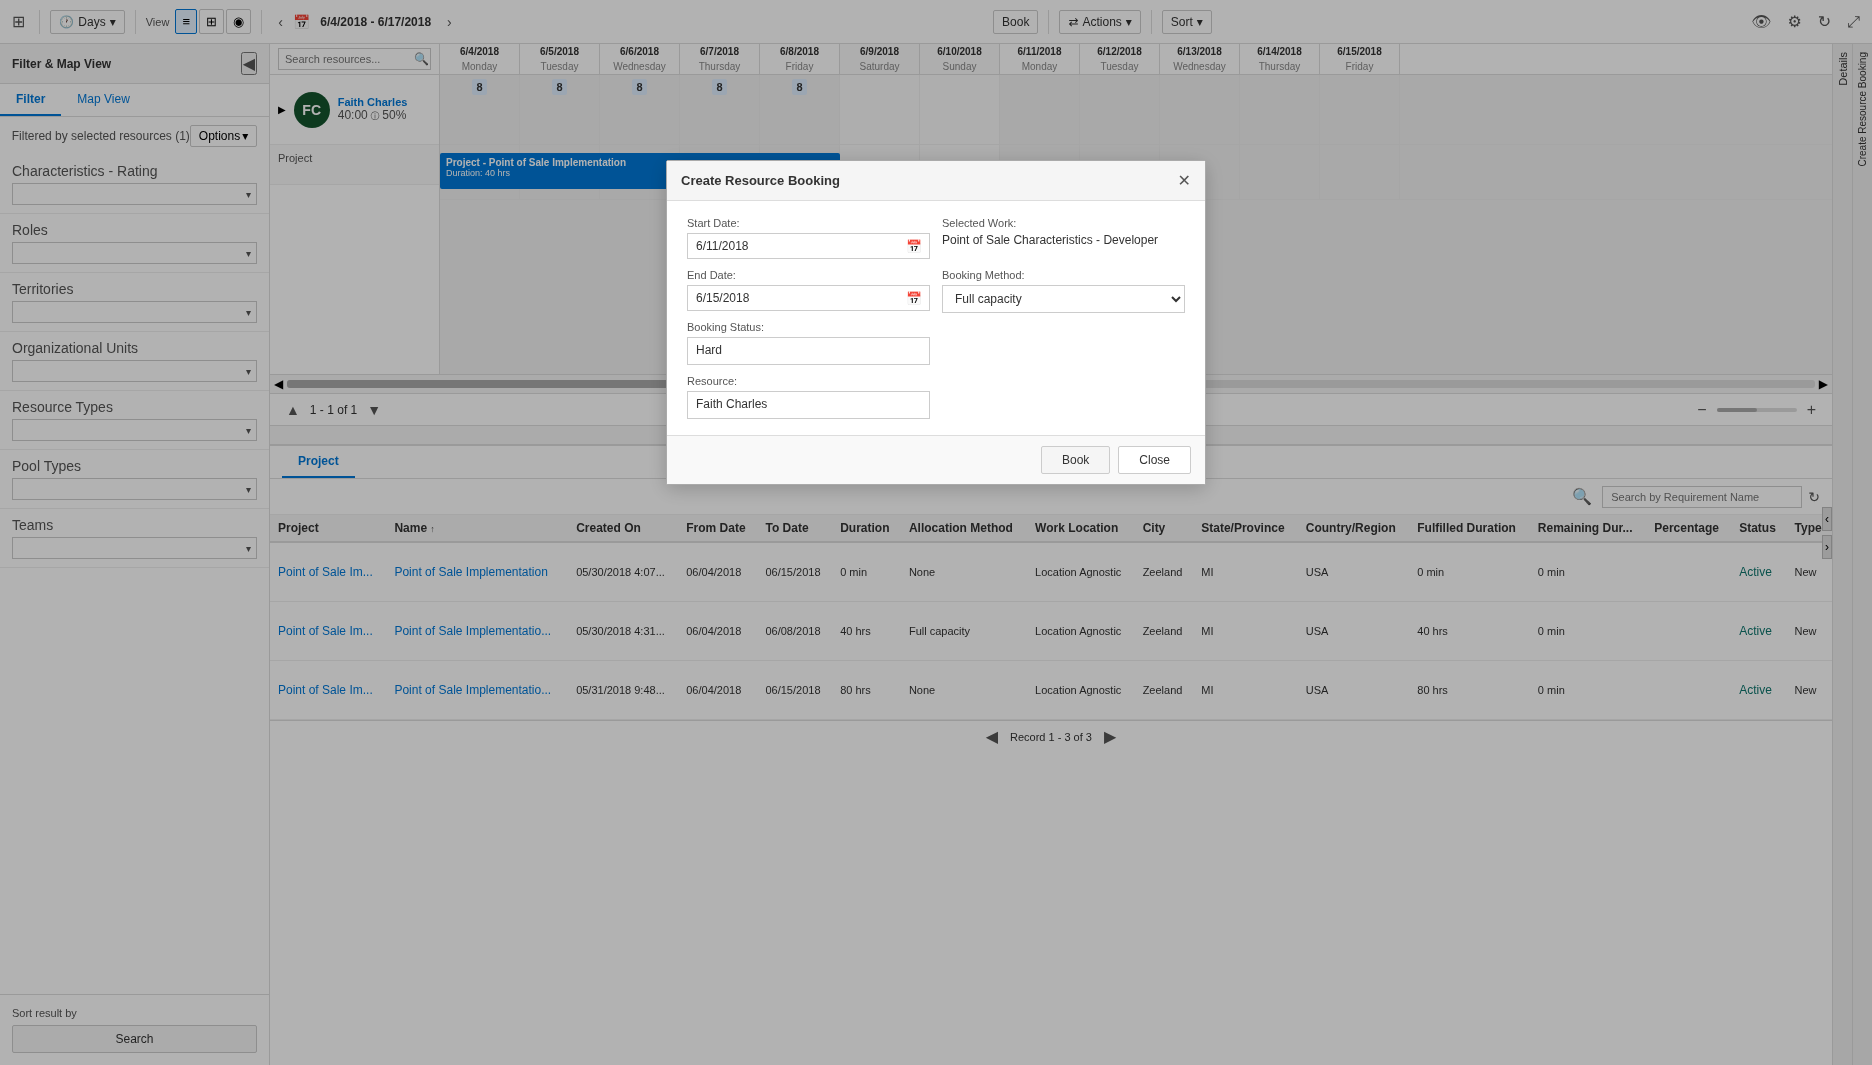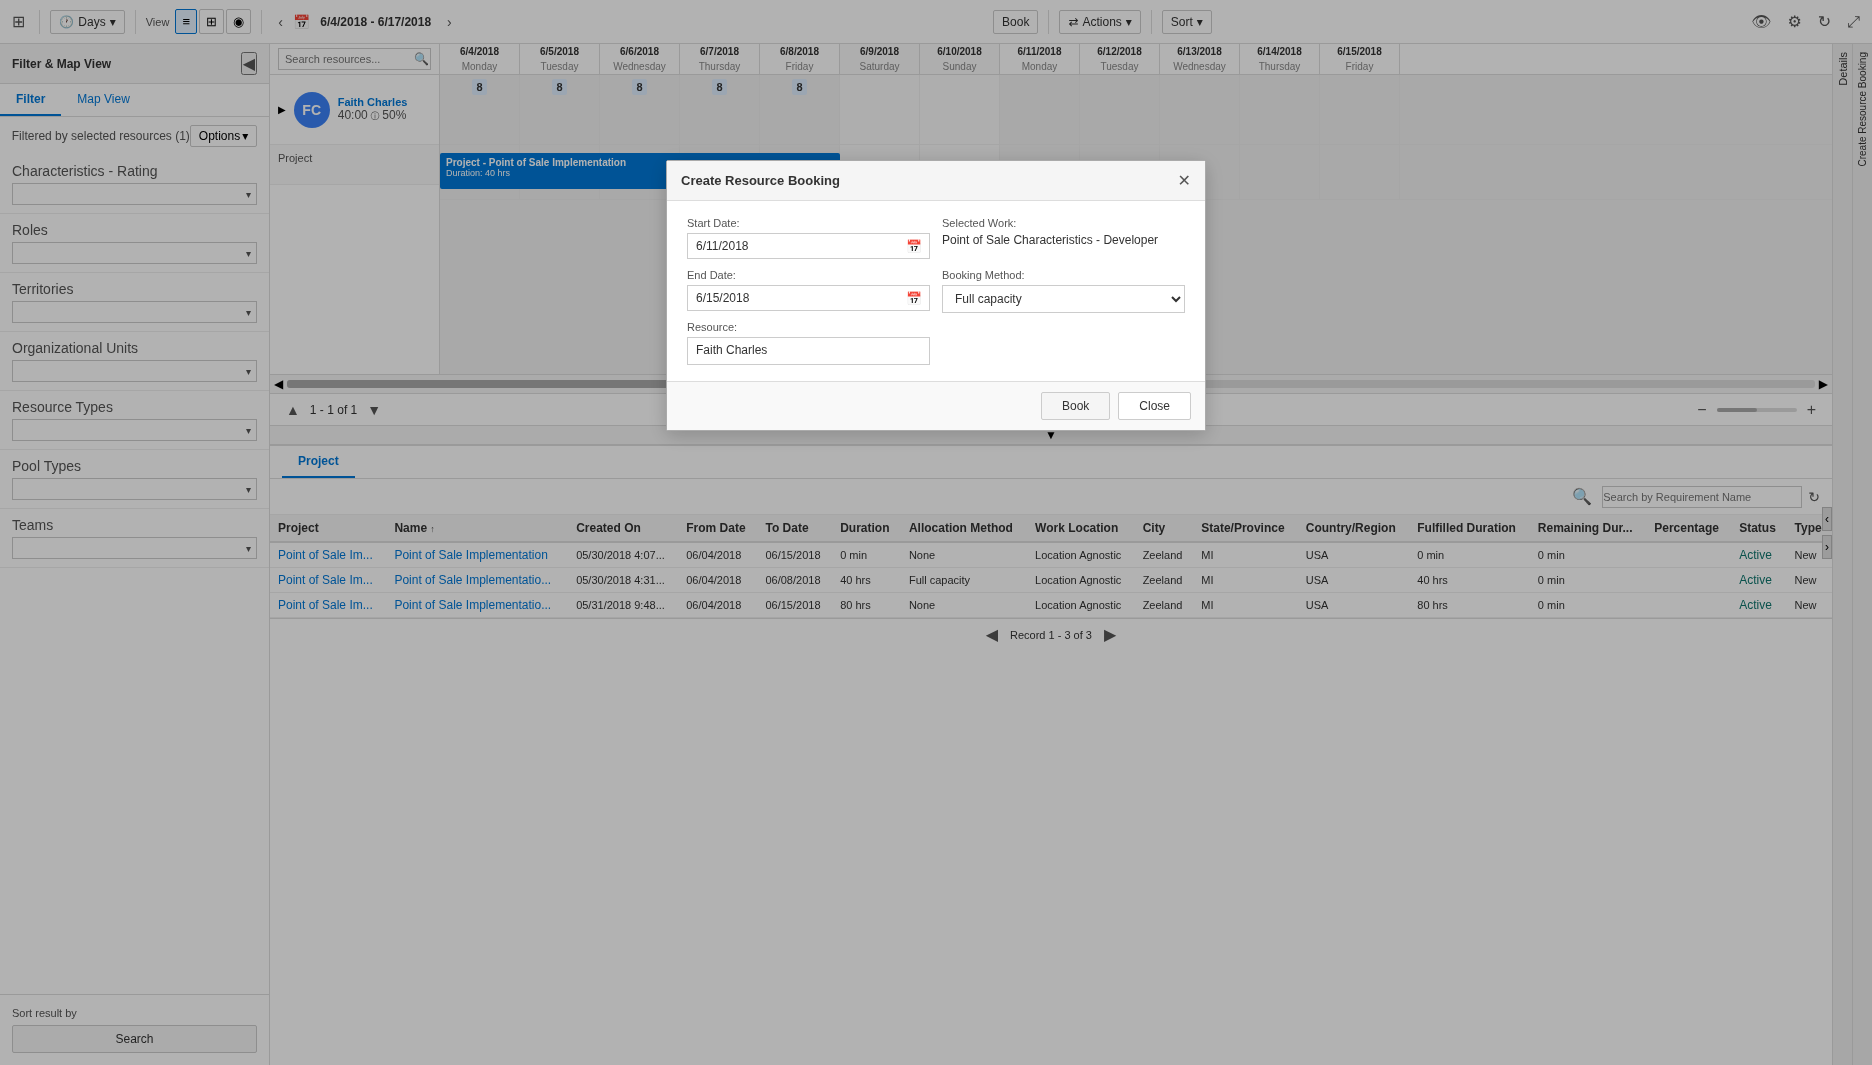--- a/index.html
+++ b/index.html
@@ -157,30 +157,30 @@
 
     
     .bottom-grid { background: #fff; border-top: 2px solid #ddd; }
     .bottom-tabs { display: flex; border-bottom: 1px solid #ddd; padding: 0 12px; }
     .bottom-tab {
       padding: 8px 16px; cursor: pointer; font-size: 12px;
       border-bottom: 2px solid transparent; color: #333;
     }
     .bottom-tab.active { border-bottom: 2px solid #0078d7; color: #0078d7; font-weight: 600; }
     .bottom-toolbar { display: flex; align-items: center; justify-content: space-between; padding: 4px 12px; border-bottom: 1px solid #eee; }
-    .bottom-search { padding: 4px 0; border: 1px solid #ccc; font-size: 11px; width: 200px; }
+    .bottom-search { padding: 4px 8px; border: 1px solid #ccc; font-size: 11px; width: 200px; }
     .bottom-refresh-btn { background: none; border: none; cursor: pointer; font-size: 14px; color: #555; }
     .data-table { width: 100%; border-collapse: collapse; }
     .data-table th {
       padding: 6px 8px; background: #f5f5f5; border-bottom: 2px solid #ddd;
       font-size: 11px; font-weight: 600; color: #333; text-align: left;
       white-space: nowrap;
     }
     .data-table td {
-      padding: 5px 8px; border-bottom: 1px solid #eee;
+      padding: 22px 8px; border-bottom: 1px solid #eee;
       font-size: 11px; color: #333; white-space: nowrap;
     }
     .link-cell { color: #0078d7; cursor: pointer; text-decoration: none; }
     .active-status { color: #0f766e; cursor: pointer; }
     .sort-arrow { font-size: 9px; color: #555; }
 
     
     .record-nav { display: flex; align-items: center; justify-content: center; gap: 12px; padding: 6px; border-top: 1px solid #ddd; background: #fff; }
     .record-nav-btn { background: none; border: none; cursor: pointer; font-size: 16px; color: #555; }
     .record-info { font-size: 11px; color: #333; }
@@ -232,21 +232,21 @@
     }
     .modal-btn {
       padding: 6px 20px; border: 1px solid #ccc; background: #fff;
       cursor: pointer; font-size: 12px; color: #333; border-radius: 2px;
     }
     .modal-btn.primary { background: #f5f5f5; }
 
     
     .avatar-circle {
       width: 36px; height: 36px; border-radius: 50%;
-      background: #3b82f6; display: flex; align-items: center; justify-content: center;
+      background: #14532d; display: flex; align-items: center; justify-content: center;
       font-size: 14px; color: #fff; font-weight: bold; overflow: hidden;
     }
   </style>
 </head>
 <body>
 
 <div class="top-toolbar">
 
   <button class="icon-btn">⊞</button>
   <div class="toolbar-separator"></div>
@@ -700,20 +700,24 @@
             </div>
           </div>
           <div class="form-group" style="margin-top:10px;">
             <label class="form-label">End Date:</label>
             <div class="form-input-wrapper">
               <input class="form-input" type="text" value="6/15/2018" style="">
               <span class="cal-icon">📅</span>
             </div>
           </div>
           <div class="form-group" style="margin-top:10px;">
+            <label class="form-label">Booking Status:</label>
+            <div class="form-value">Hard</div>
+          </div>
+          <div class="form-group" style="margin-top:10px;">
             <label class="form-label">Resource:</label>
             <div class="form-value">Faith Charles</div>
           </div>
         </div>
 
         <div class="right-col">
           <div class="form-group">
             <label class="form-label">Selected Work:</label>
             <div class="selected-work-value">Point of Sale Characteristics - Developer</div>
           </div>

